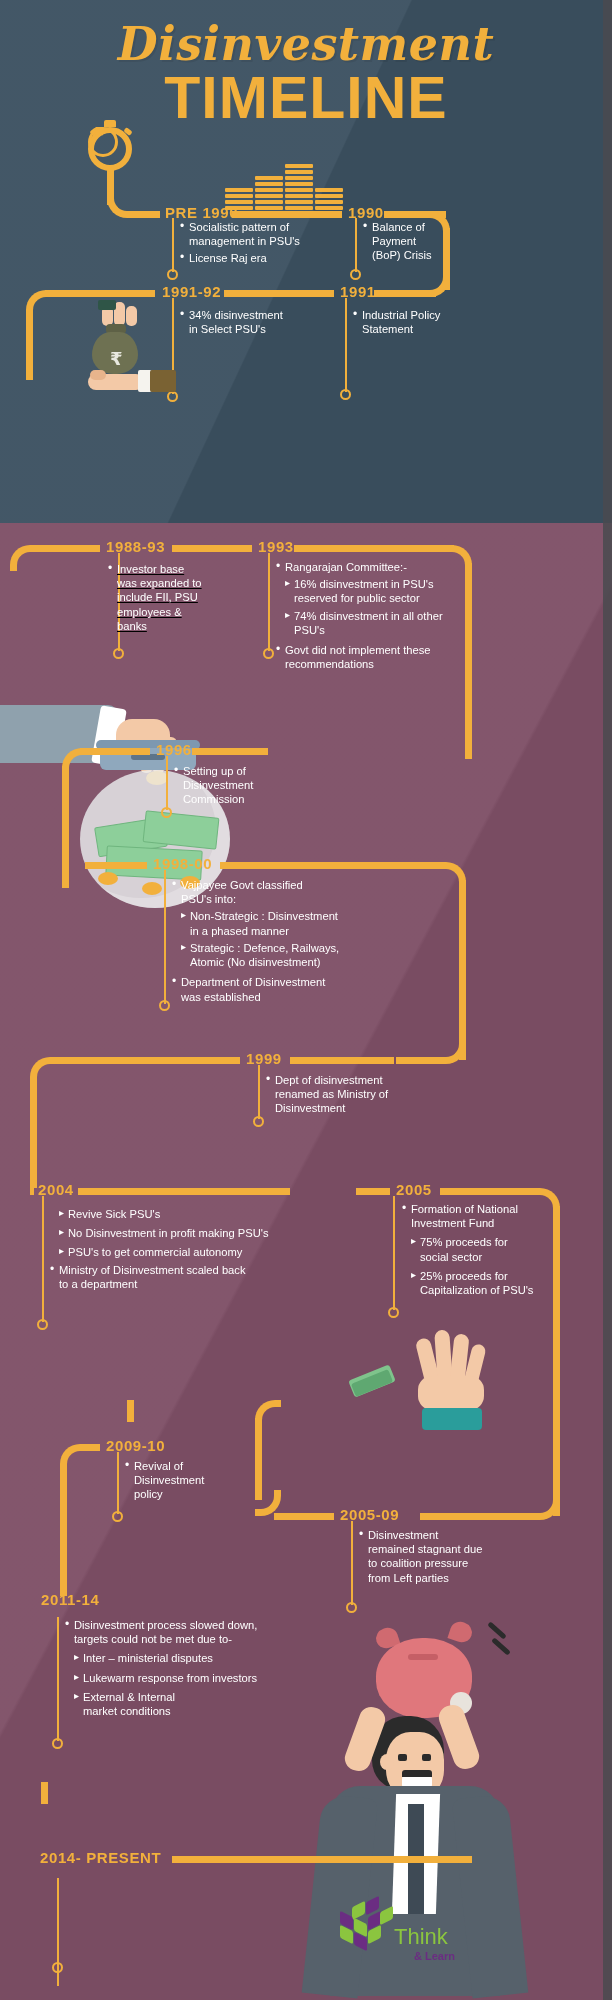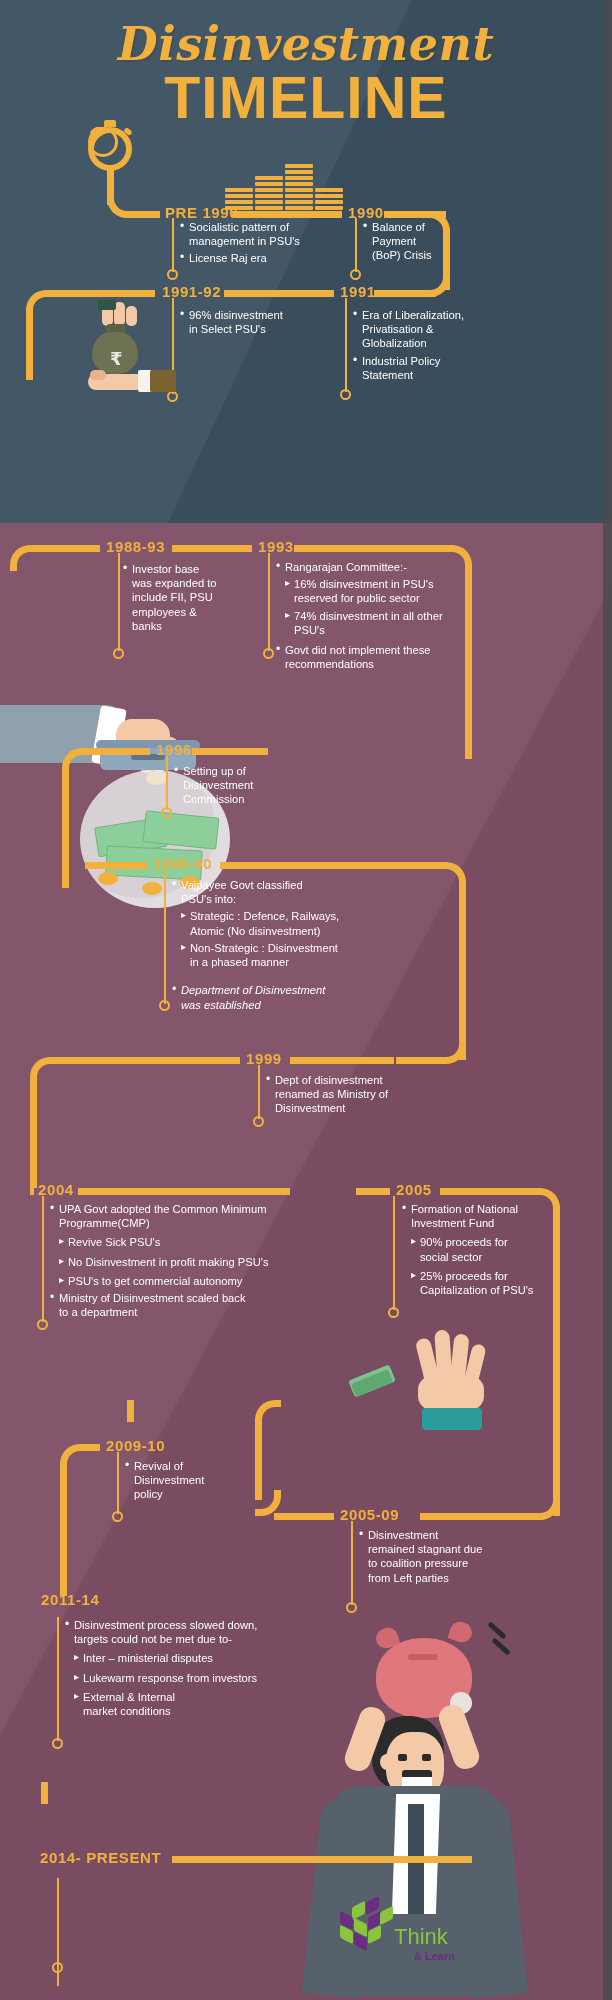--- a/index.html
+++ b/index.html
@@ -252,32 +252,29 @@
   <div class="tl-bar" style="left:45px; top:290px; width:110px;"></div>
   <div class="year" style="left:162px; top:283px;">1991-92</div>
   <div class="tl-bar" style="left:224px; top:290px; width:110px;"></div>
   <div class="year" style="left:340px; top:283px;">1991</div>
   <div class="tl-bar" style="left:374px; top:290px; width:62px;"></div>
 
   <div class="tl-vline" style="left:172px; top:298px; height:96px;"></div>
   <div class="tl-dot" style="left:167px; top:391px;"></div>
   <div class="block" style="left:180px; top:308px; width:160px;">
     <ul>
-      <li class="b1">96% disinvestment
+      <li class="b1">34% disinvestment
 in Select PSU's</li>
     </ul>
   </div>
 
   <div class="tl-vline" style="left:345px; top:298px; height:94px;"></div>
   <div class="tl-dot" style="left:340px; top:389px;"></div>
   <div class="block" style="left:353px; top:308px; width:150px;">
     <ul>
-      <li class="b1">Era of Liberalization,
-Privatisation &amp;
-Globalization</li>
       <li class="b1">Industrial Policy
 Statement</li>
     </ul>
   </div>
 
   <div class="ill" style="left:60px; top:300px; width:110px; height:110px;">
     <div class="skin" style="left:42px; top:6px; width:11px; height:20px; border-radius:5px;"></div>
     <div class="skin" style="left:54px; top:2px; width:11px; height:24px; border-radius:5px;"></div>
     <div class="skin" style="left:66px; top:6px; width:11px; height:20px; border-radius:5px;"></div>
     <div class="bag-neck" style="left:46px; top:24px;"></div>
@@ -294,21 +291,21 @@
   <div class="tl-bar" style="left:30px; top:545px; width:70px;"></div>
   <div class="year" style="left:106px; top:538px;">1988-93</div>
   <div class="tl-bar" style="left:172px; top:545px; width:80px;"></div>
   <div class="year" style="left:258px; top:538px;">1993</div>
   <div class="tl-bar" style="left:294px; top:545px; width:160px;"></div>
   <div class="tl-corner c-tr" style="left:446px; top:545px; width:26px; height:24px;"></div>
   <div class="tl-vline-thick" style="left:465px; top:563px; height:196px;"></div>
 
   <div class="tl-vline" style="left:118px; top:553px; height:98px;"></div>
   <div class="tl-dot" style="left:113px; top:648px;"></div>
-  <div class="block" style="left:123px; top:562px; width:120px;">
+  <div class="block" style="left:108px; top:562px; width:120px;text-decoration:underline;">
     <ul>
       <li class="b1">Investor base
 was expanded to
 include FII, PSU
 employees &amp;
 banks</li>
     </ul>
   </div>
 
   <div class="tl-vline" style="left:268px; top:553px; height:98px;"></div>
@@ -371,25 +368,25 @@
   <div class="tl-vline-thick" style="left:459px; top:880px; height:180px;"></div>
   <div class="tl-corner c-br" style="left:436px; top:1038px; width:30px; height:26px;"></div>
   <div class="tl-bar" style="left:396px; top:1057px; width:44px;"></div>
 
   <div class="tl-vline" style="left:164px; top:870px; height:134px;"></div>
   <div class="tl-dot" style="left:159px; top:1000px;"></div>
   <div class="block" style="left:172px; top:878px; width:226px;">
     <ul>
       <li class="b1">Vajpayee Govt classified
 PSU's into:</li>
+      <li class="b2">Non-Strategic : Disinvestment
+in a phased manner</li>
       <li class="b2">Strategic : Defence, Railways,
 Atomic (No disinvestment)</li>
-      <li class="b2">Non-Strategic : Disinvestment
-in a phased manner</li>
-      <li class="b1" style="margin-top:14px;font-style:italic;">Department of Disinvestment
+      <li class="b1" style="margin-top:6px;">Department of Disinvestment
 was established</li>
     </ul>
   </div>
 
   <div class="tl-corner c-tl" style="left:30px; top:1057px; width:28px; height:28px;"></div>
   <div class="tl-vline-thick" style="left:30px; top:1078px; height:110px;"></div>
   <div class="tl-bar" style="left:50px; top:1057px; width:190px;"></div>
   <div class="year" style="left:246px; top:1050px;">1999</div>
   <div class="tl-bar" style="left:290px; top:1057px; width:104px;"></div>
 
@@ -411,37 +408,35 @@
   <div class="tl-bar" style="left:440px; top:1188px; width:100px;"></div>
   <div class="tl-corner c-tr" style="left:534px; top:1188px; width:26px; height:24px;"></div>
   <div class="tl-vline-thick" style="left:553px; top:1206px; height:310px;"></div>
   <div class="tl-corner c-br" style="left:530px; top:1494px; width:30px; height:26px;"></div>
   <div class="tl-bar" style="left:420px; top:1513px; width:116px;"></div>
 
   <div class="tl-vline" style="left:42px; top:1196px; height:126px;"></div>
   <div class="tl-dot" style="left:37px; top:1319px;"></div>
   <div class="block" style="left:50px; top:1202px; width:270px;">
     <ul>
-      <li class="b1">UPA Govt adopted the Common Minimum
-Programme(CMP)</li>
       <li class="b2" style="margin-top:5px;">Revive Sick PSU's</li>
       <li class="b2" style="margin-top:5px;">No Disinvestment in profit making PSU's</li>
       <li class="b2" style="margin-top:5px;">PSU's to get commercial autonomy</li>
       <li class="b1" style="">Ministry of Disinvestment scaled back
 to a department</li>
     </ul>
   </div>
 
   <div class="tl-vline" style="left:393px; top:1196px; height:114px;"></div>
   <div class="tl-dot" style="left:388px; top:1307px;"></div>
   <div class="block" style="left:402px; top:1202px; width:152px;">
     <ul>
       <li class="b1">Formation of National
 Investment Fund</li>
-      <li class="b2" style="margin-top:5px;">90% proceeds for
+      <li class="b2" style="margin-top:5px;">75% proceeds for
 social sector</li>
       <li class="b2" style="margin-top:5px;">25% proceeds for
 Capitalization of PSU's</li>
     </ul>
   </div>
 
   <div class="ill" style="left:398px; top:1320px; width:130px; height:130px;">
     <div class="skin" style="left:22px; top:18px; width:15px; height:46px; border-radius:8px; transform:rotate(-14deg);"></div>
     <div class="skin" style="left:38px; top:10px; width:15px; height:54px; border-radius:8px; transform:rotate(-4deg);"></div>
     <div class="skin" style="left:54px; top:14px; width:15px; height:50px; border-radius:8px; transform:rotate(6deg);"></div>

